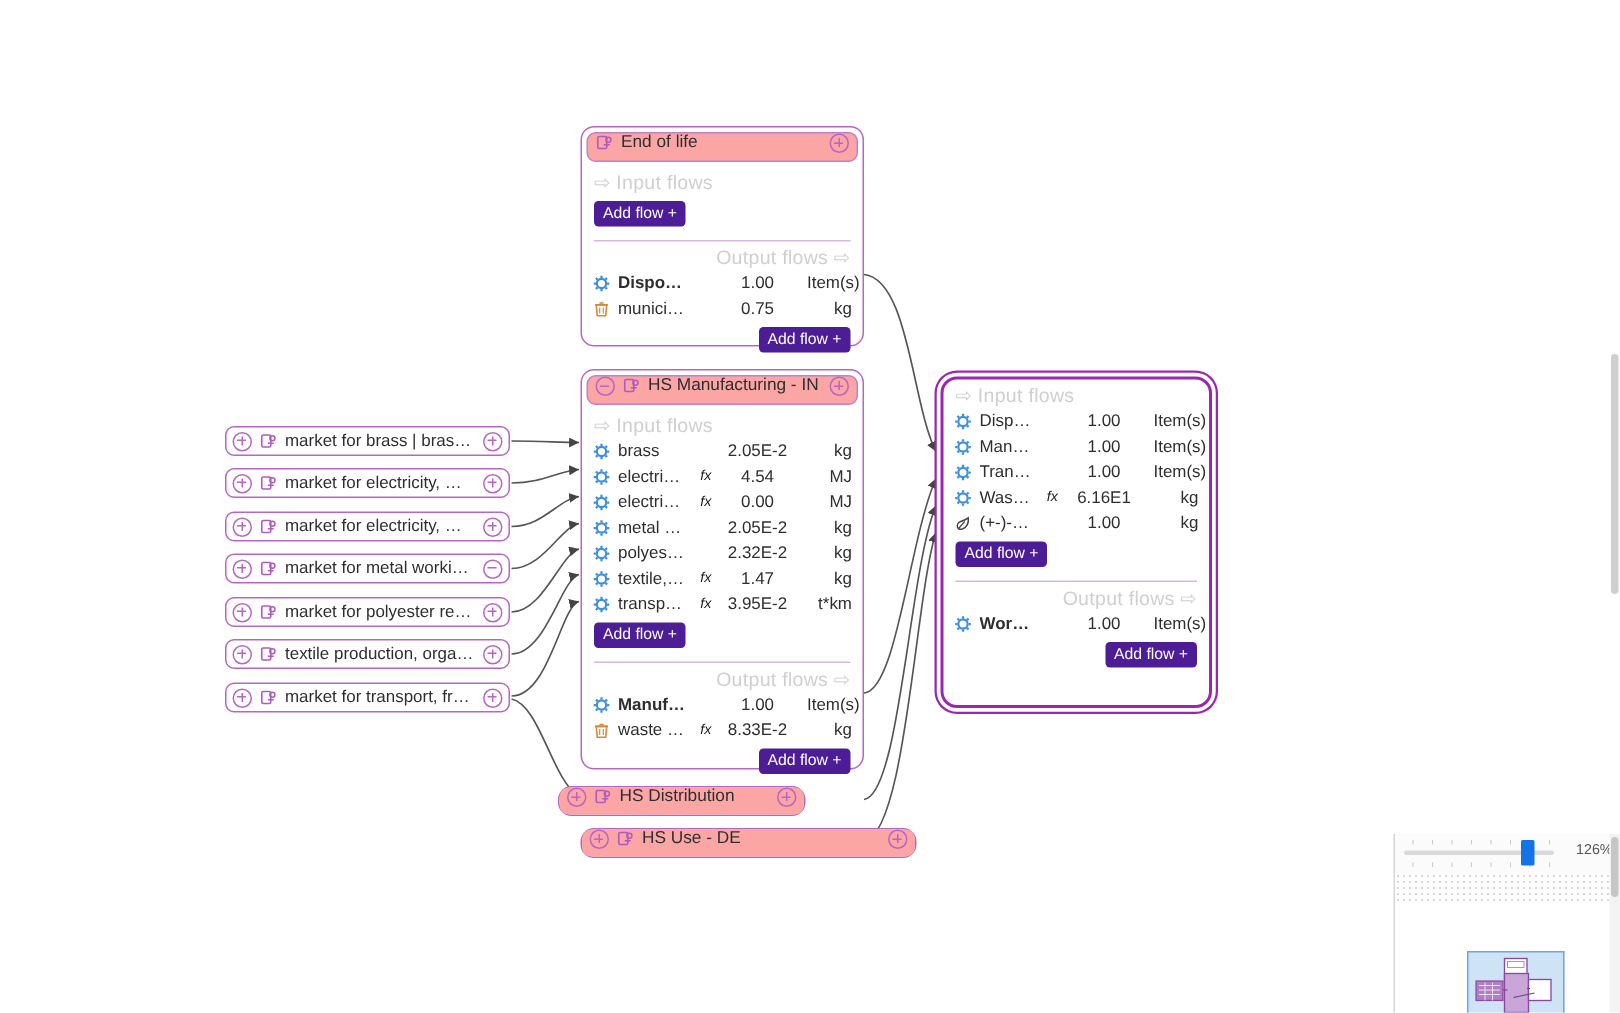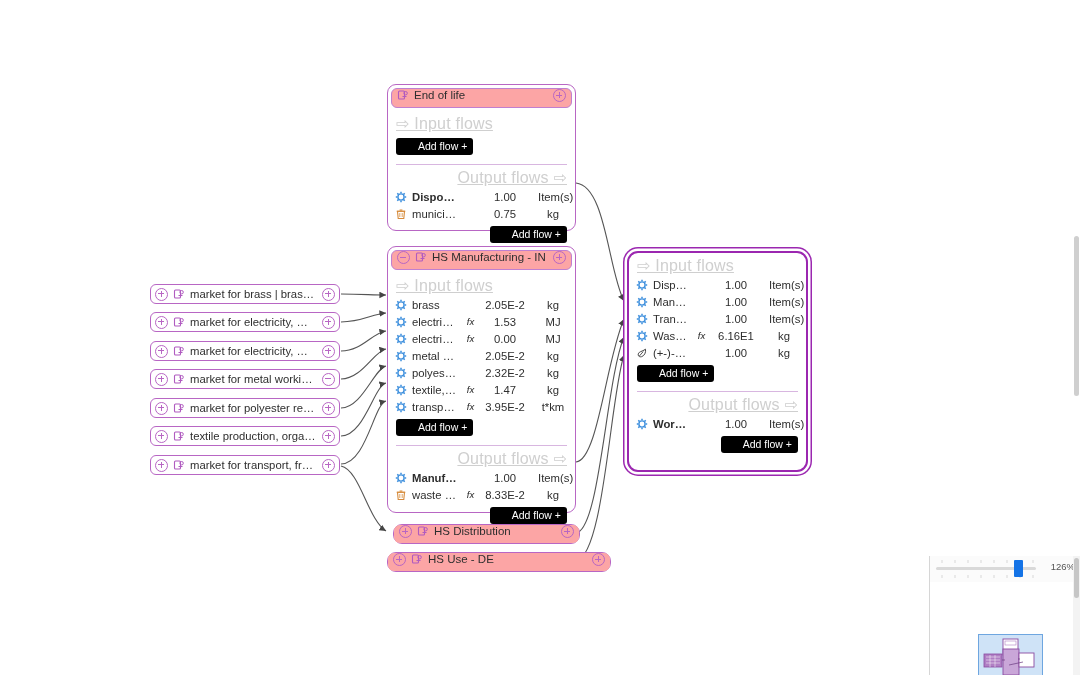--- a/index.html
+++ b/index.html
@@ -57,50 +57,49 @@
   .circ.plus::after{
     content:"";position:absolute;left:4.5px;top:2px;width:1px;height:6px;background:#b866c4;
   }
   .proc-icon{
     width:12px;height:12px;flex:0 0 12px;position:relative;
   }
   .proc-icon svg{display:block;}
 
   
   .sec-label{
-    font-size:16px;color:#cfcfcf;
+    font-size:13px;color:#cfcfcf;
     padding:3px 8px 1px 8px;
     letter-spacing:.2px;
-    text-decoration:underline;
   }
   .sec-label.out{text-align:right;}
   .divider{height:1px;background:#d8b6e0;margin:4px 8px 0 8px;}
 
   .flow-row{
     display:flex;align-items:center;
     height:17px;
     padding:0 7px;
     gap:5px;
     font-size:11.3px;
     color:#2e2e2e;
   }
   .flow-row .fname{flex:1;white-space:nowrap;overflow:hidden;text-overflow:ellipsis;}
   .flow-row.bold .fname{font-weight:bold;}
   .flow-row .fxi{width:13px;flex:0 0 13px;text-align:center;font-size:9.5px;font-weight:normal;font-style:italic;color:#222;}
   .flow-row .famt{width:46px;flex:0 0 46px;text-align:center;font-size:11.3px;}
-  .flow-row .funit{width:30px;flex:0 0 30px;text-align:center;padding-left:5px;font-size:11.3px;}
+  .flow-row .funit{width:30px;flex:0 0 30px;text-align:right;padding-left:5px;font-size:11.3px;}
 
   .ficon{width:12px;height:12px;flex:0 0 12px;}
   .ficon svg{display:block;}
 
   .addflow{
     display:inline-block;
-    background:#000000;color:#fff;
+    background:#4c1d95;color:#fff;
     font-size:10.5px;
-    padding:2px 6px 3px 22px;
+    padding:2px 6px 3px 6px;
     border-radius:3px;
     margin:4px 8px 5px 8px;
     cursor:pointer;
     white-space:nowrap;
   }
   .addrow{display:flex;}
   .addrow.r{justify-content:flex-end;}
 
   
   .node.compact{height:20px;display:flex;align-items:center;}
@@ -385,21 +384,21 @@
       <span class="ficon">
           <svg width="12" height="12" viewBox="0 0 12 12">
             <circle cx="6" cy="6" r="3.1" fill="none" stroke="#3d8fdd" stroke-width="1.4"></circle>
             <g stroke="#3d8fdd" stroke-width="1.5">
               <path d="M6 .8V2.3M6 9.7v1.5M.8 6h1.5M9.7 6h1.5M2.3 2.3l1.1 1.1M8.6 8.6l1.1 1.1M9.7 2.3L8.6 3.4M3.4 8.6l-1.1 1.1"></path>
             </g>
           </svg>
         </span>
       <span class="fname">electricity, medium ...</span>
       <span class="fxi">fx</span>
-      <span class="famt">1.53</span>
+      <span class="famt">4.54</span>
       <span class="funit">MJ</span>
     </div>
     <div class="flow-row">
       <span class="ficon">
           <svg width="12" height="12" viewBox="0 0 12 12">
             <circle cx="6" cy="6" r="3.1" fill="none" stroke="#3d8fdd" stroke-width="1.4"></circle>
             <g stroke="#3d8fdd" stroke-width="1.5">
               <path d="M6 .8V2.3M6 9.7v1.5M.8 6h1.5M9.7 6h1.5M2.3 2.3l1.1 1.1M8.6 8.6l1.1 1.1M9.7 2.3L8.6 3.4M3.4 8.6l-1.1 1.1"></path>
             </g>
           </svg>
@@ -497,21 +496,21 @@
       <span class="fname">waste yarn and wa...</span>
       <span class="fxi">fx</span>
       <span class="famt">8.33E-2</span>
       <span class="funit">kg</span>
     </div>
     <div class="addrow r">
       <span class="addflow">Add flow +</span>
     </div>
   </div>
 
-  <div class="node compact" style="left:393px;top:524px;width:187px;">
+  <div class="node compact" style="left:372px;top:524px;width:165px;">
     <div class="node-header">
       <span class="circ plus"></span>
       <span class="proc-icon">
           <svg width="12" height="12" viewBox="0 0 12 12">
             <rect x="1.5" y="2" width="6" height="8" rx="1" fill="none" stroke="#b05bc0" stroke-width="1.1"></rect>
             <circle cx="8.6" cy="4.2" r="1.7" fill="none" stroke="#b05bc0" stroke-width="1"></circle>
             <path d="M5.5 7.5 H9.5" stroke="#b05bc0" stroke-width="1"></path>
           </svg>
         </span>
       <span class="node-title">HS Distribution</span>

